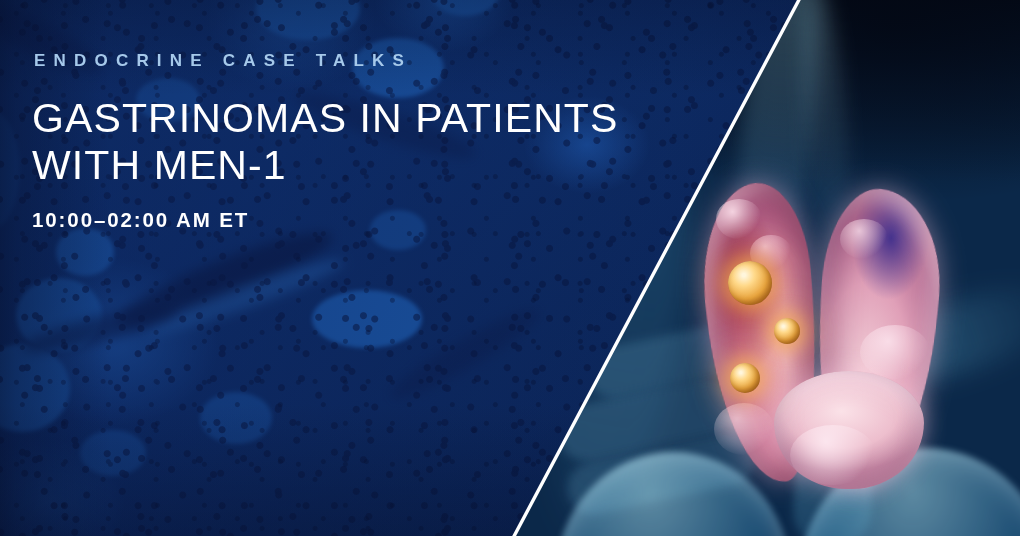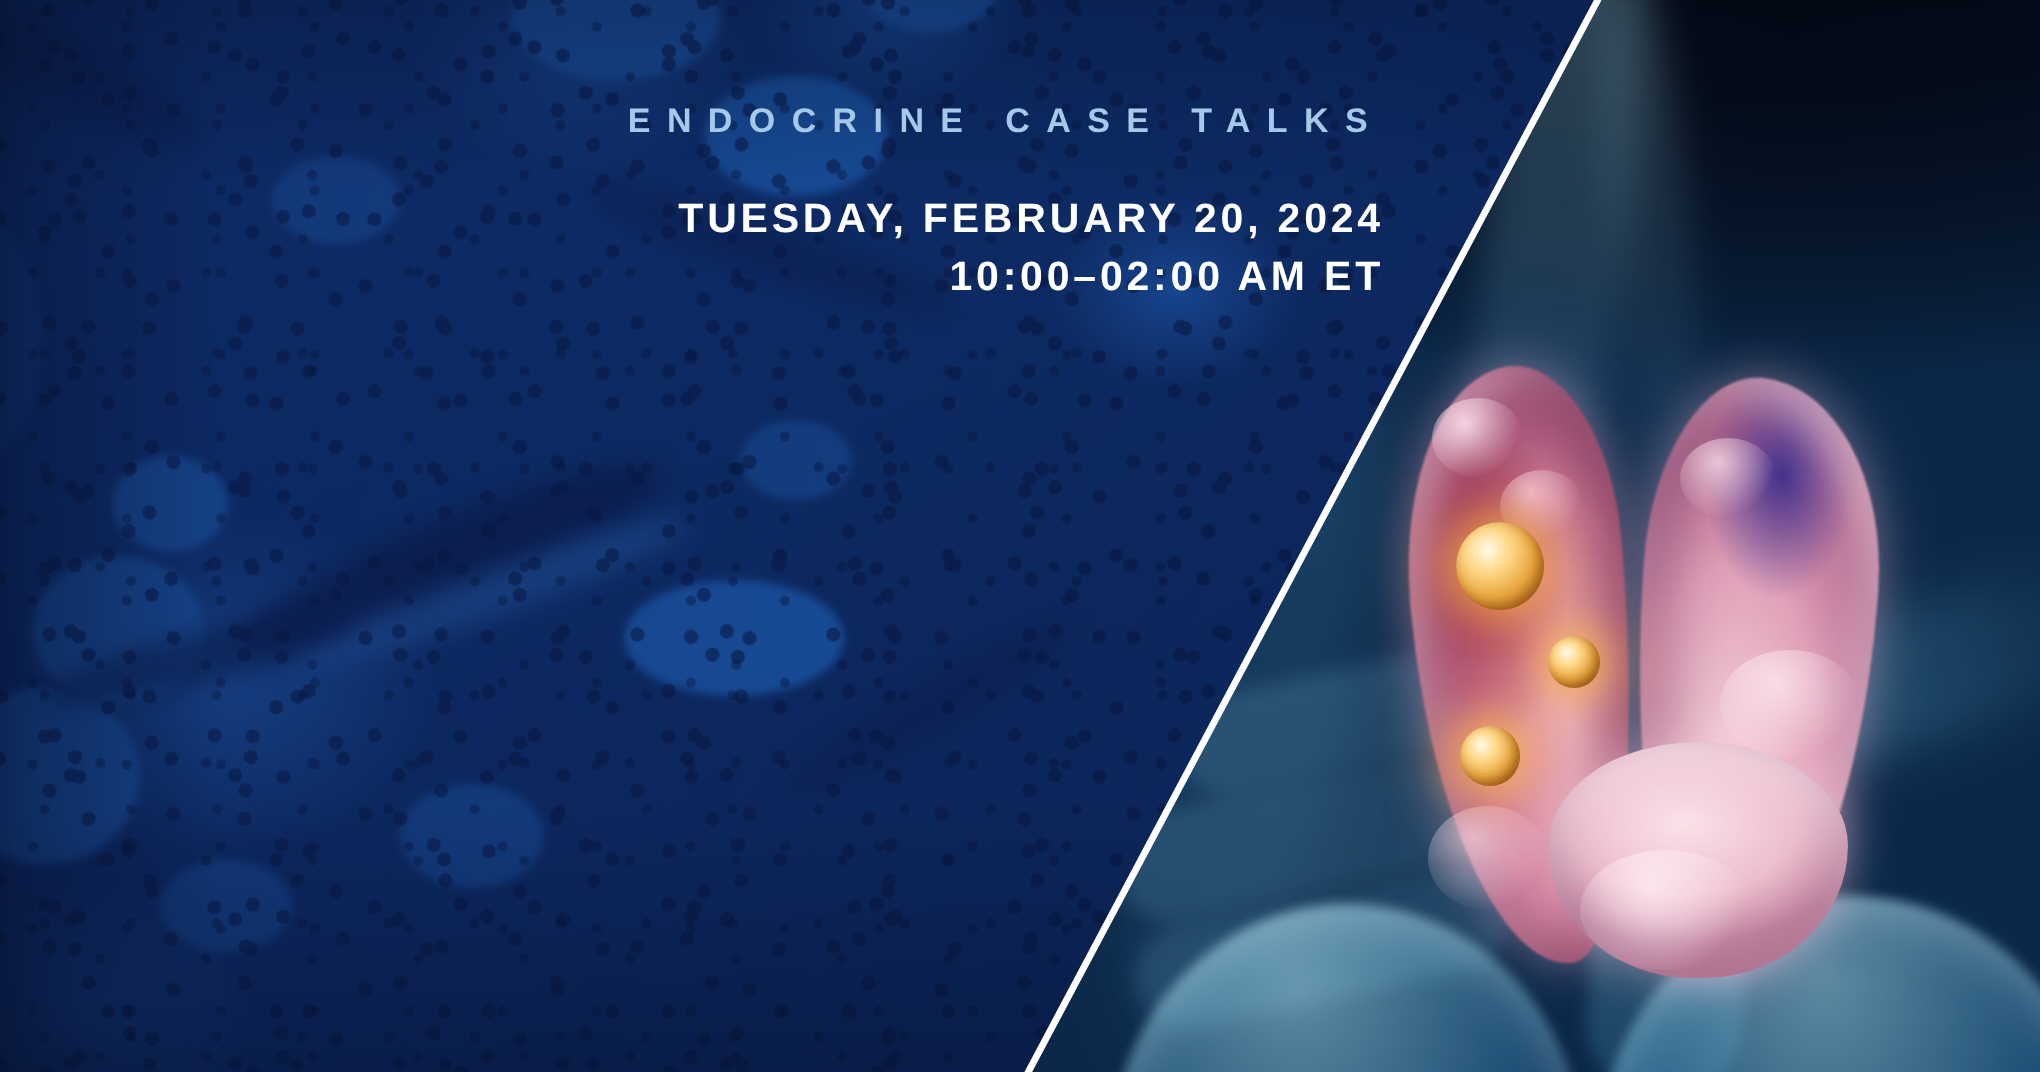--- a/index.html
+++ b/index.html
@@ -156,21 +156,21 @@
       linear-gradient(180deg, rgba(4,12,38,.42) 0%, rgba(4,12,38,0) 22%);
   }
   .left-tint{position:absolute;inset:0;background:linear-gradient(105deg, rgba(10,28,78,.55), rgba(10,30,84,.20) 60%, rgba(10,30,84,.45));}
 
   
   .diag{
     position:absolute;left:0;top:0;width:1020px;height:536px;pointer-events:none;
   }
 
   
-  .copy{position:absolute;left:32px;top:52px;width:660px;text-align:right;}
+  .copy{position:absolute;left:32px;top:52px;width:660px;}
   .kicker{
     color:#a6c9ea;font-size:17px;font-weight:700;letter-spacing:8.2px;
     line-height:1;margin:0 0 26px 2px;white-space:nowrap;
   }
   .title{
     color:#ffffff;font-size:41px;font-weight:400;letter-spacing:1.1px;
     line-height:47px;margin:0 0 16px 0;white-space:pre-line;
   }
   .meta{
     color:#ffffff;font-size:20.5px;font-weight:700;letter-spacing:1.9px;
@@ -247,17 +247,18 @@
       <div class="left-vignette"></div>
     </div>
   </div>
 
   <svg class="diag" viewBox="0 0 1020 536">
     <line x1="801" y1="-4" x2="512" y2="540" stroke="#ffffff" stroke-width="3.4"></line>
   </svg>
 
   <div class="copy">
     <div class="kicker">ENDOCRINE CASE TALKS</div>
-    <div class="meta">TUESDAY, FEBRUARY 20, 2024</div>
+    <h1 class="title">GASTRINOMAS IN PATIENTS
+WITH MEN-1</h1>
     <div class="meta">10:00–02:00 AM ET</div>
   </div>
 
 </div>
 
 </body></html>

